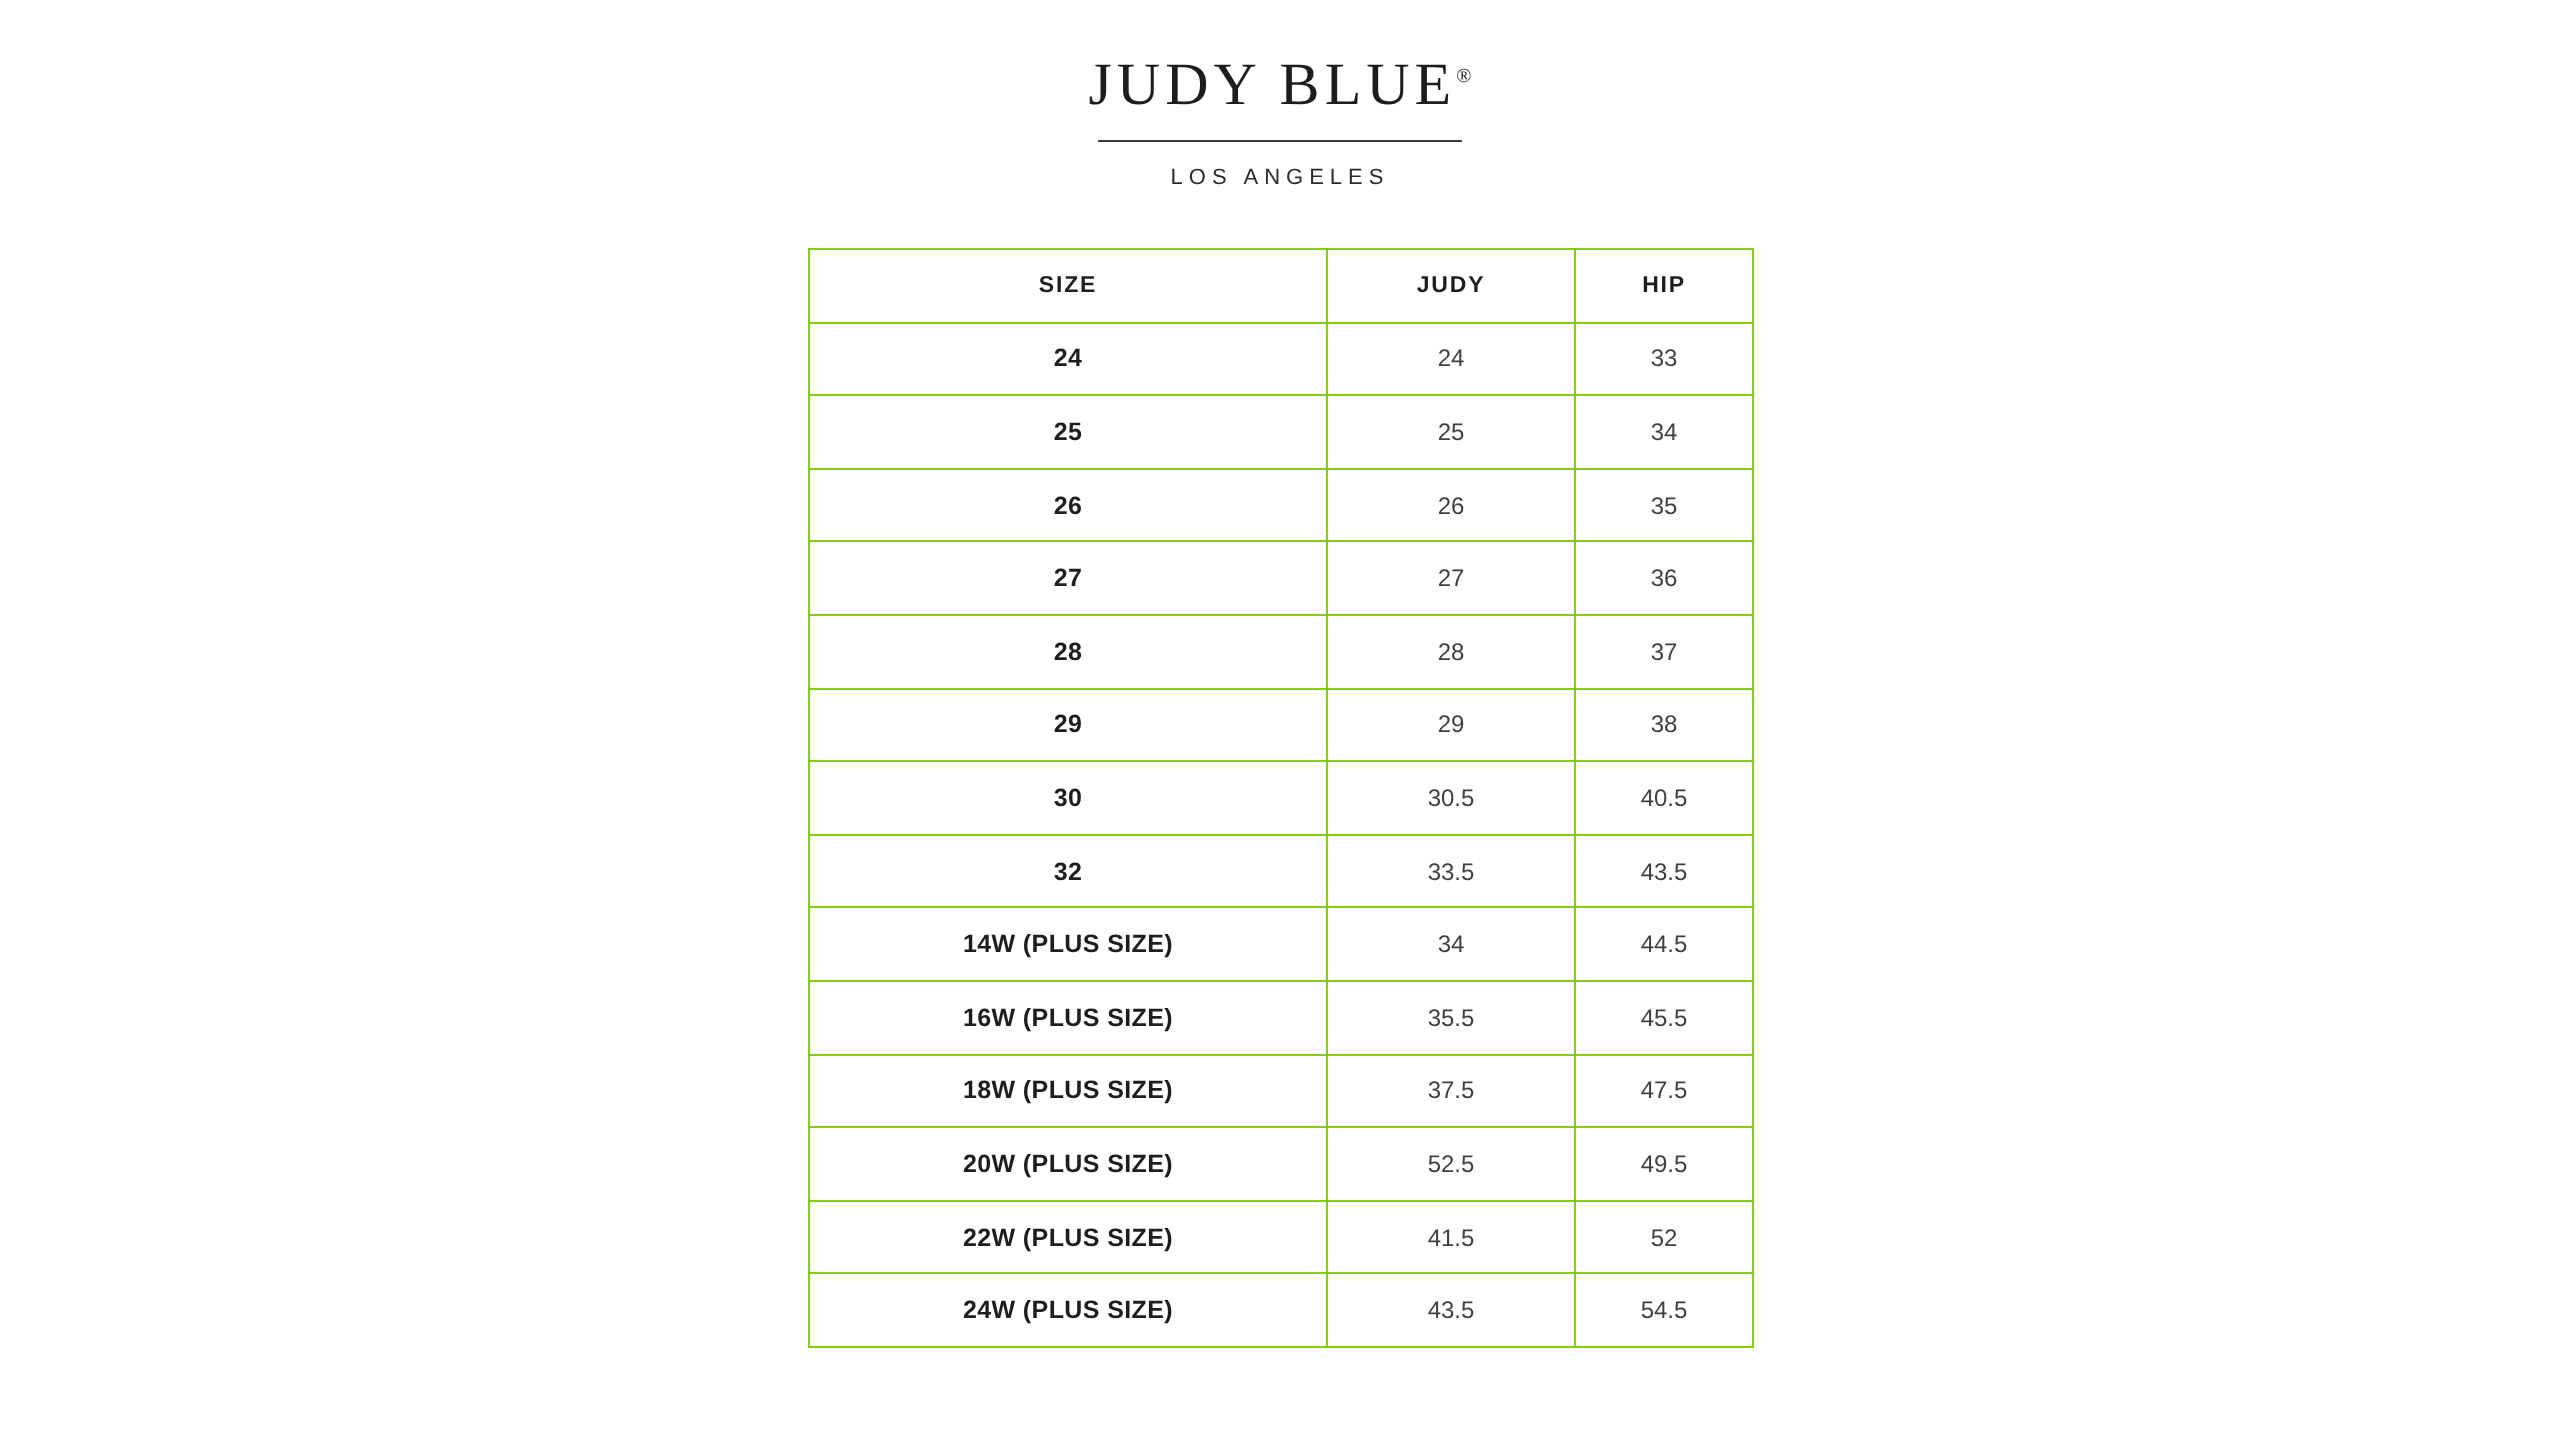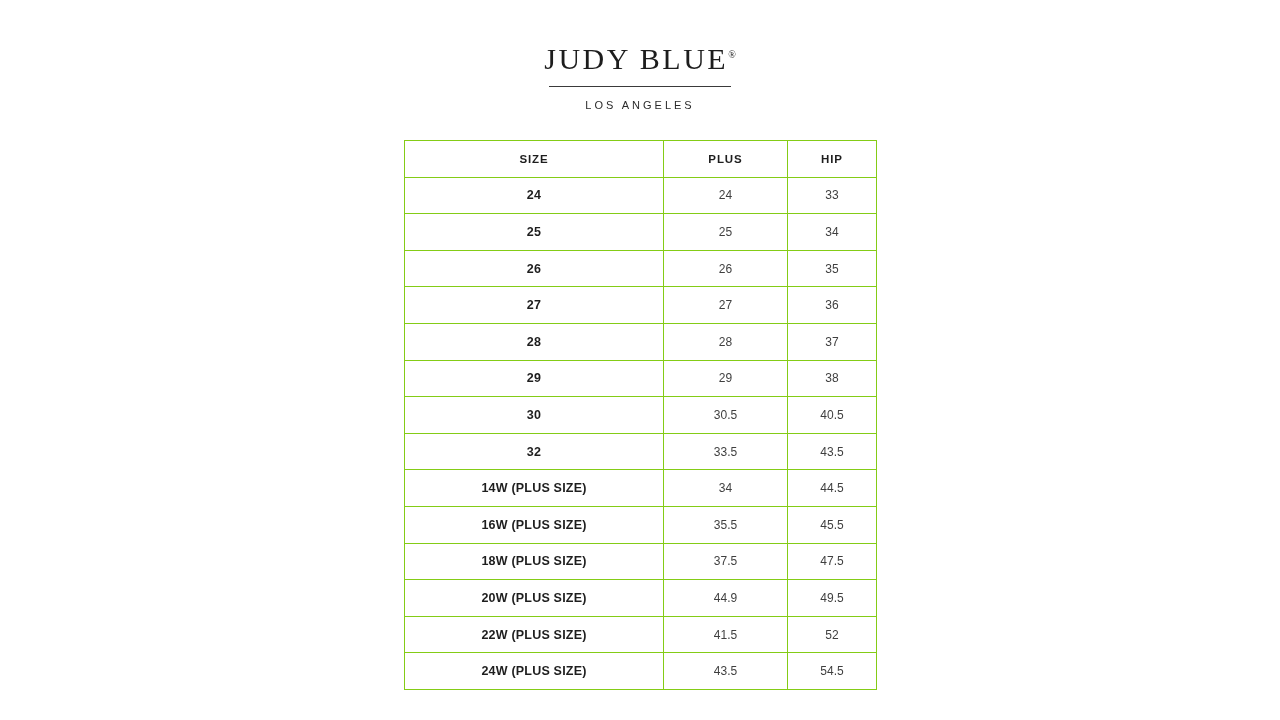--- a/index.html
+++ b/index.html
@@ -17,21 +17,21 @@
   .page {
     width: 1280px;
     height: 720px;
     position: relative;
     background: #ffffff;
   }
 
   
   .brand {
     width: 100%;
-    padding-top: 44px;
+    padding-top: 28px;
     display: flex;
     flex-direction: column;
     align-items: center;
   }
   .brand-name {
     font-family: "Liberation Serif", serif;
     font-size: 30px;
     letter-spacing: 2.5px;
     color: #1d1d1d;
     font-weight: 400;
@@ -116,21 +116,21 @@
   <div class="table-wrap">
     <table class="size-chart">
       <colgroup>
         <col class="c-size">
         <col class="c-waist">
         <col class="c-hip">
       </colgroup>
       <thead>
         <tr>
           <th>SIZE</th>
-          <th>PLUS</th>
+          <th>JUDY</th>
           <th>HIP</th>
         </tr>
       </thead>
       <tbody>
         <tr>
           <td class="size-cell">24</td>
           <td class="meas-cell">24</td>
           <td class="meas-cell">33</td>
         </tr>
         <tr>
@@ -178,21 +178,21 @@
           <td class="meas-cell">35.5</td>
           <td class="meas-cell">45.5</td>
         </tr>
         <tr>
           <td class="size-cell">18W (PLUS SIZE)</td>
           <td class="meas-cell">37.5</td>
           <td class="meas-cell">47.5</td>
         </tr>
         <tr>
           <td class="size-cell">20W (PLUS SIZE)</td>
-          <td class="meas-cell">44.9</td>
+          <td class="meas-cell">52.5</td>
           <td class="meas-cell">49.5</td>
         </tr>
         <tr>
           <td class="size-cell">22W (PLUS SIZE)</td>
           <td class="meas-cell">41.5</td>
           <td class="meas-cell">52</td>
         </tr>
         <tr>
           <td class="size-cell">24W (PLUS SIZE)</td>
           <td class="meas-cell">43.5</td>

